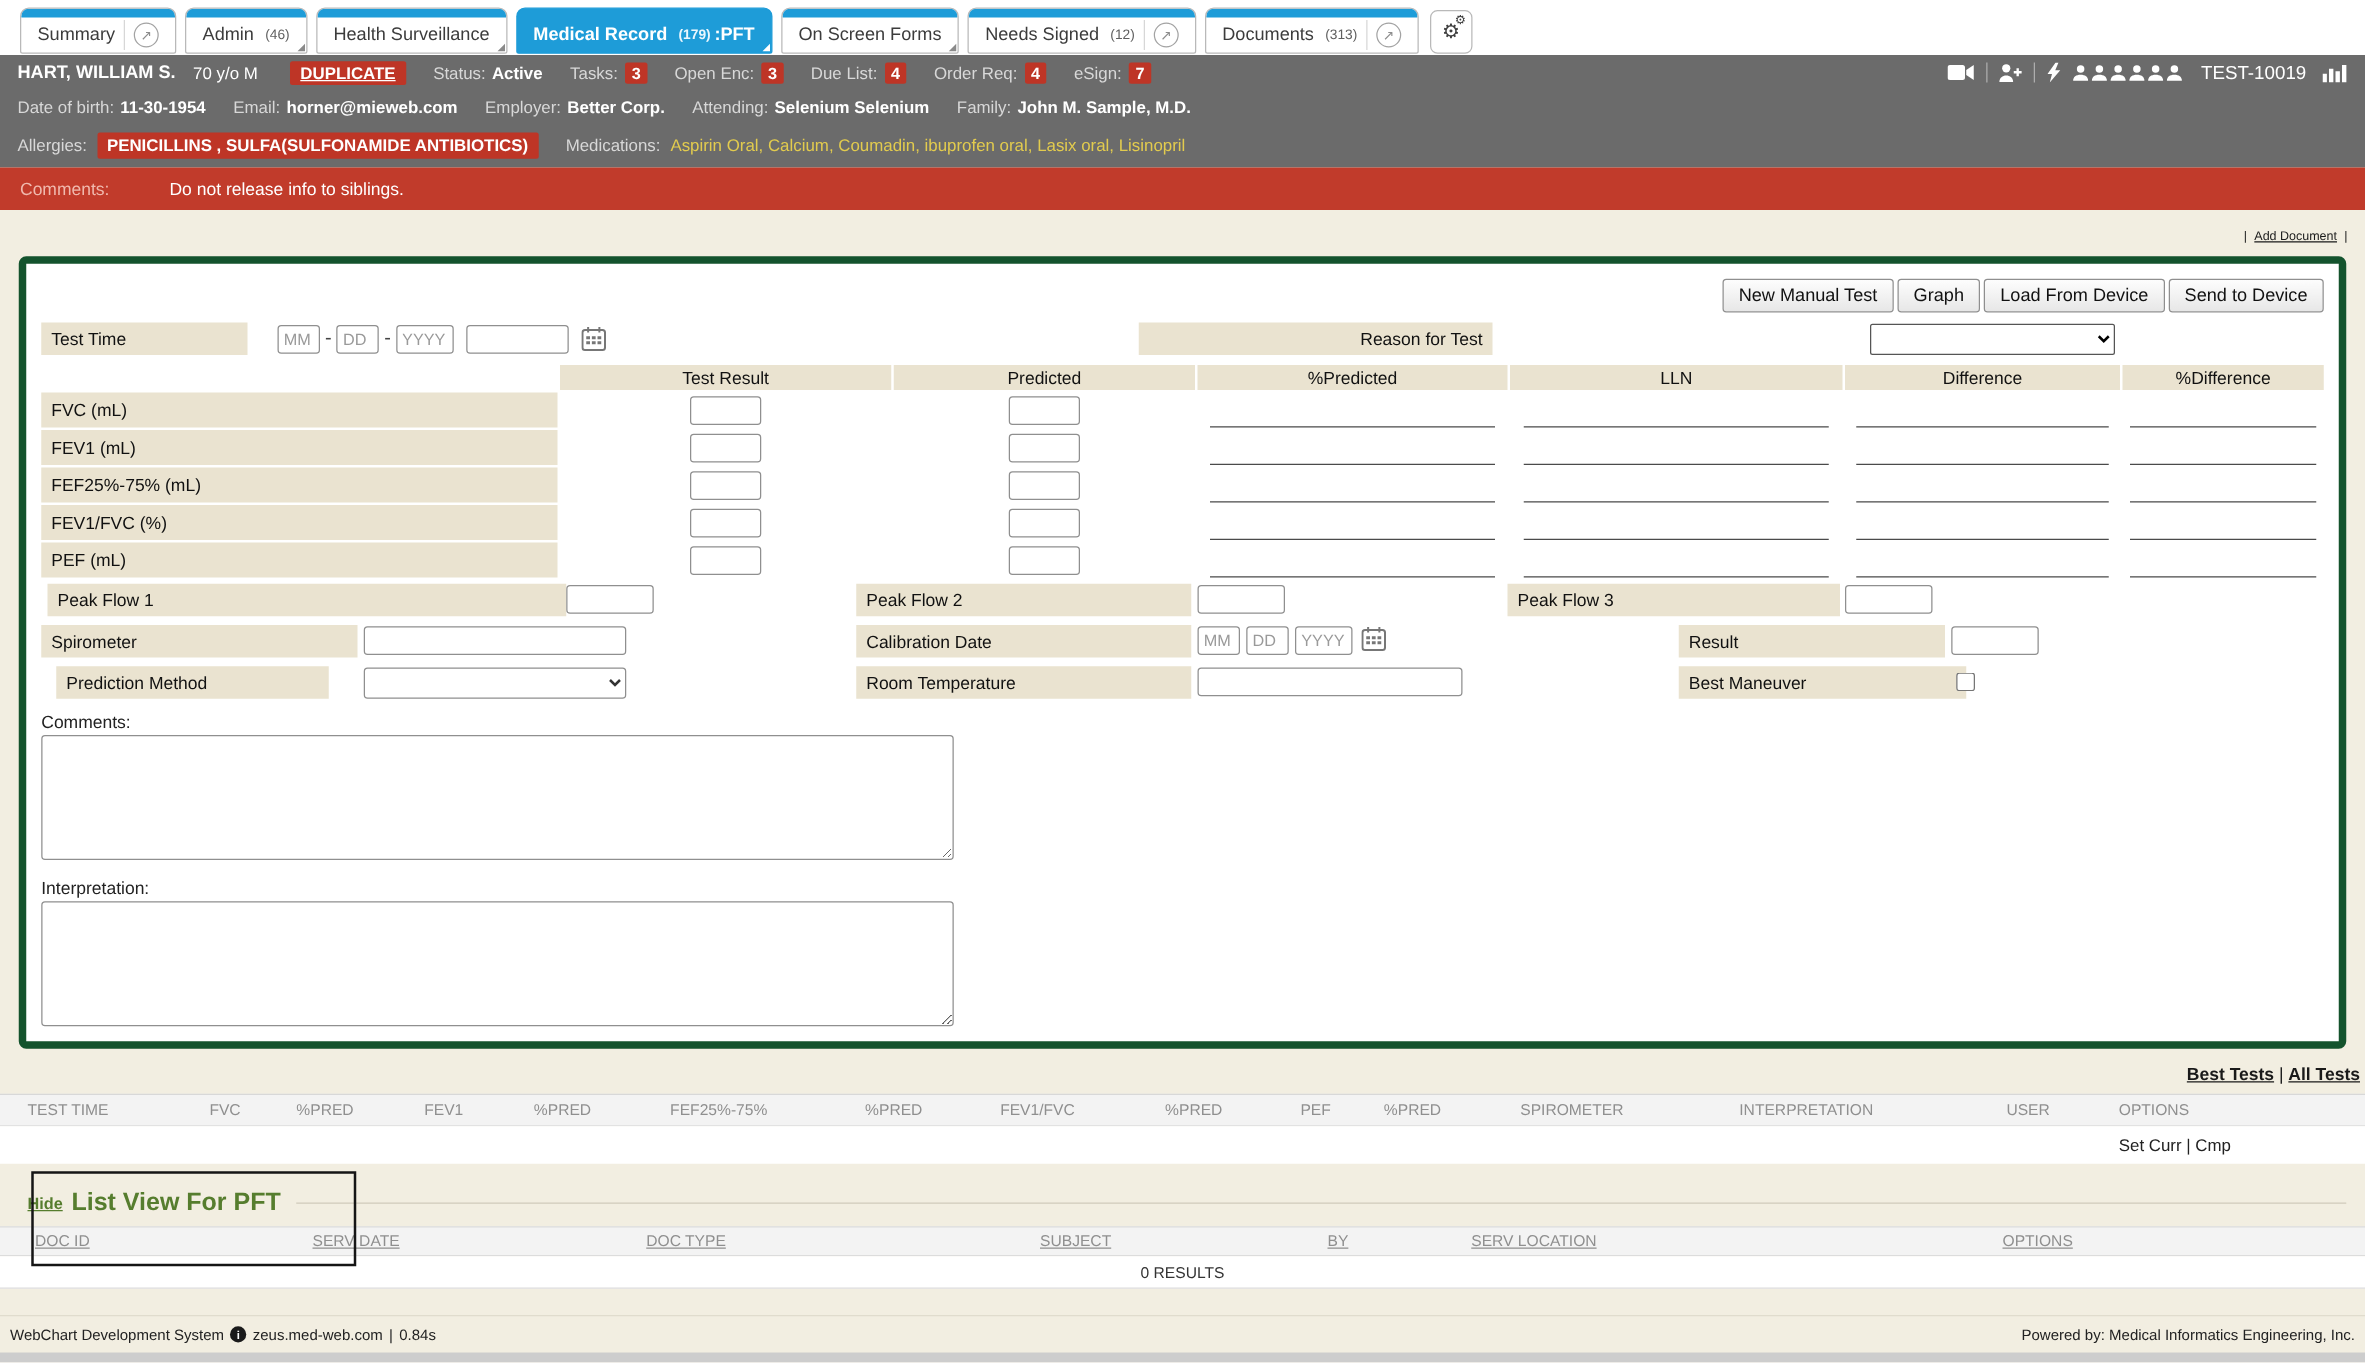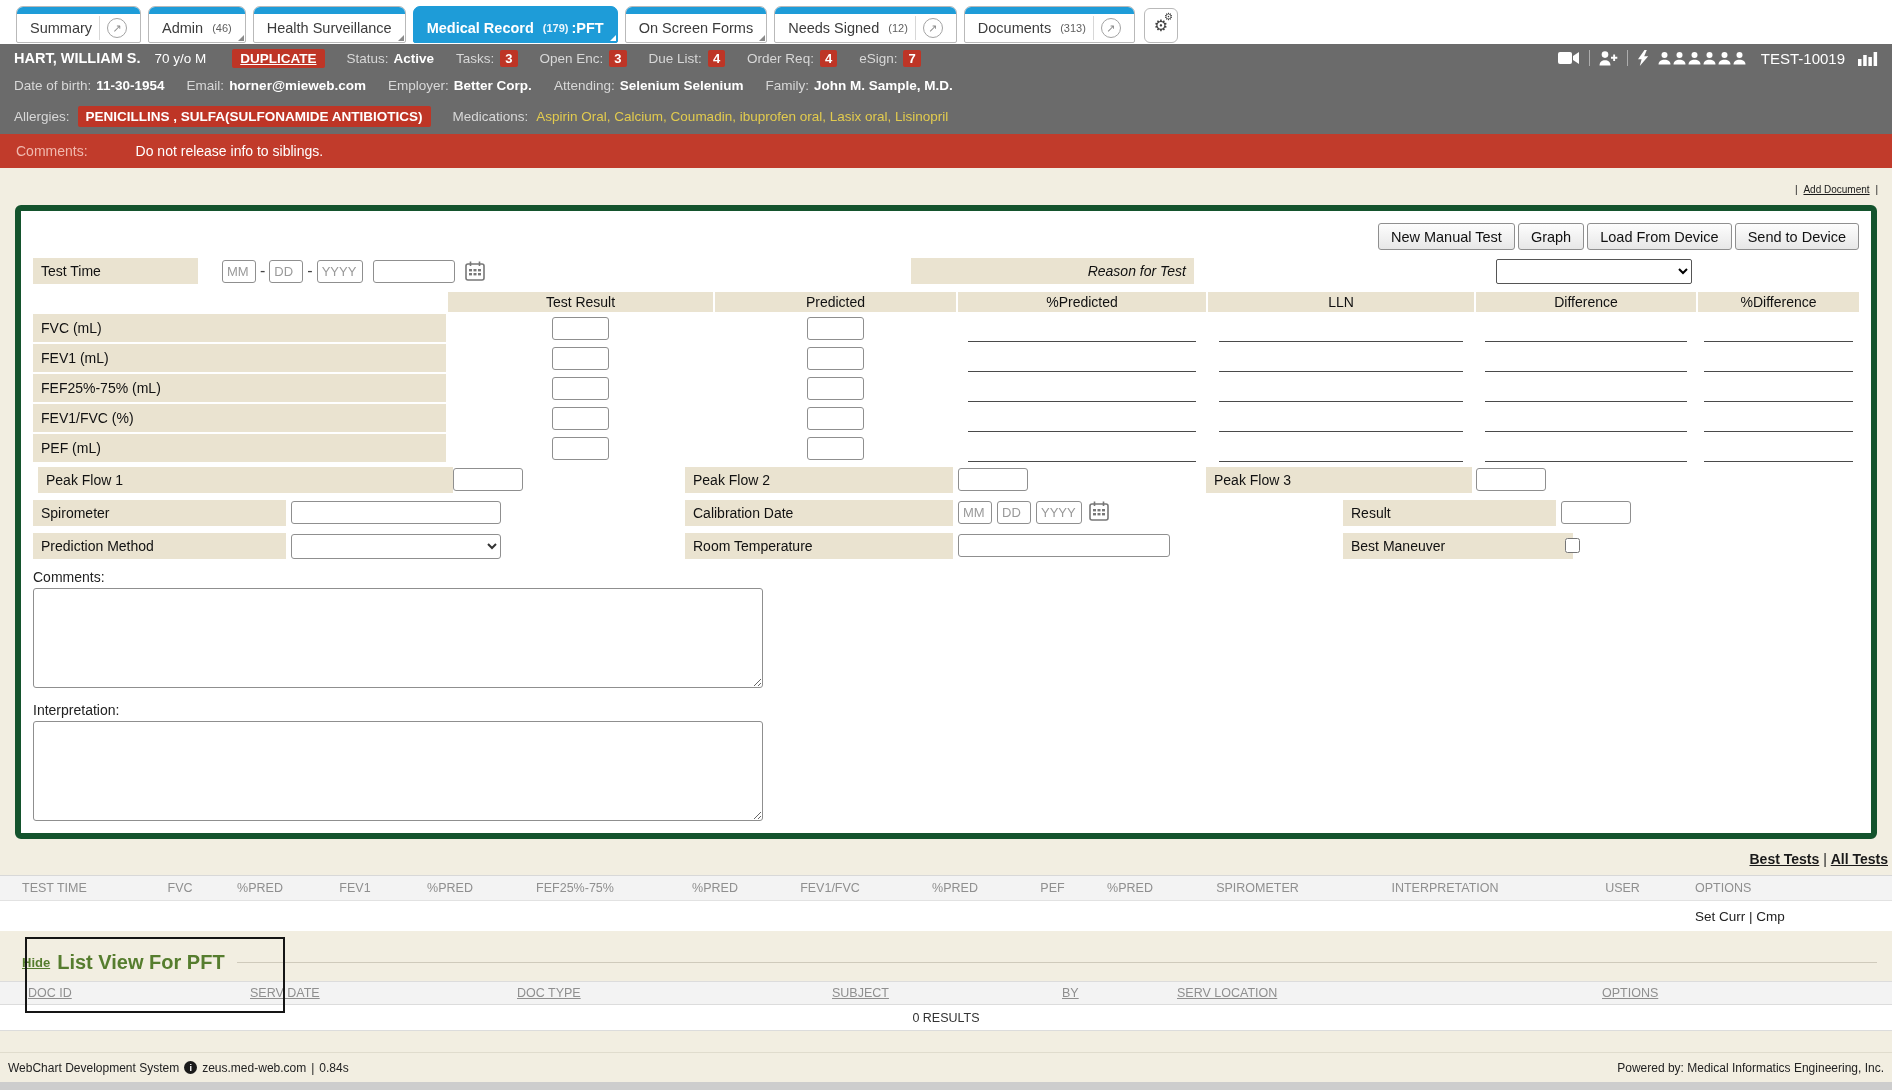--- a/index.html
+++ b/index.html
@@ -63,21 +63,21 @@
 
   .cell { background:#EAE3D0; height:26px; display:flex; align-items:center; padding:0 8px; font-size:14px; color:#111; }
   .inp { border:1px solid #8f8f8f; border-radius:3px; height:23px; font-size:13px; padding:0 4px; color:#333;
          font-family:"Liberation Sans",sans-serif; background:#fff; }
   .inp::placeholder { color:#9a9a9a; }
   .dash { margin:0 2px; color:#444; }
 
   .ttrow { position:relative; height:26px; margin-bottom:8px; display:flex; align-items:center; }
   .tt-label { width:165px; }
   .tt-inputs { display:flex; align-items:center; margin-left:24px; gap:2px; }
-  .reason-cell { position:absolute; left:878px; width:283px; justify-content:flex-end;font-style:italic; }
+  .reason-cell { position:absolute; left:878px; width:283px; justify-content:flex-end; }
   .reason-sel { position:absolute; left:1463px; width:196px; height:25px; border:1px solid #555; border-radius:2px;
                 background:#fff; font-size:13px; font-family:"Liberation Sans",sans-serif; }
 
   .pftgrid { display:grid; grid-template-columns:413px 265px 241px 248px 266px 220px 1fr; column-gap:2px; row-gap:2px; }
   .hcell { background:#EAE3D0; text-align:center; font-size:14px; height:20px; line-height:20px; color:#111; }
   .rcell { background:#EAE3D0; height:28px; line-height:28px; padding-left:8px; font-size:14px; color:#111; }
   .icell { display:flex; align-items:center; justify-content:center; }
   .icell .inp { width:57px; }
   .ucell { display:flex; align-items:flex-end; justify-content:center; }
   .uline { width:92%; border-bottom:1.5px solid #4a4a4a; height:26px; }
@@ -444,21 +444,21 @@
             <rect x="4" y="12" width="3" height="2.4" fill="#777"></rect>
             <rect x="8.5" y="12" width="3" height="2.4" fill="#777"></rect>
             <rect x="13" y="12" width="3" height="2.4" fill="#777"></rect>
           </svg>
       </span>
       <div class="cell" style="left:1310px; width:213px">Result</div>
       <input class="inp" style="left: 1528px; width: 70px;">
     </div>
 
     <div class="formrow" style="margin-top:7px">
-      <div class="cell" style="left:0; width:253px">Prediction Method</div>
+      <div class="cell" style="left:12px; width:218px">Prediction Method</div>
       <select class="inp" style="left:258px; width:210px; height:25px"></select>
       <div class="cell" style="left:652px; width:268px">Room Temperature</div>
       <input class="inp" style="left: 925px; width: 212px;">
       <div class="cell" style="left:1310px; width:230px">Best Maneuver</div>
       <input type="checkbox" style="left: 1532px; width: 15px; height: 15px; top: 5px;">
     </div>
 
     <div class="comlabel">Comments:</div>
     <textarea class="bigta" style=""></textarea>
 

